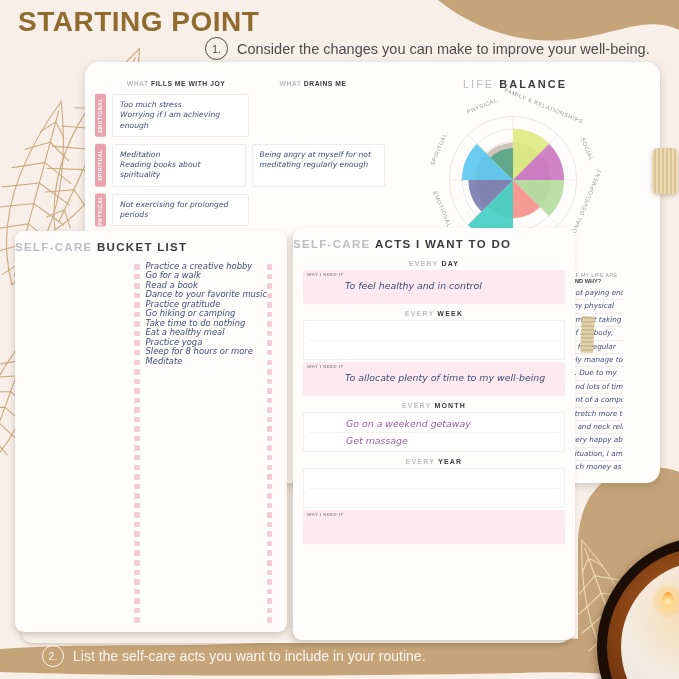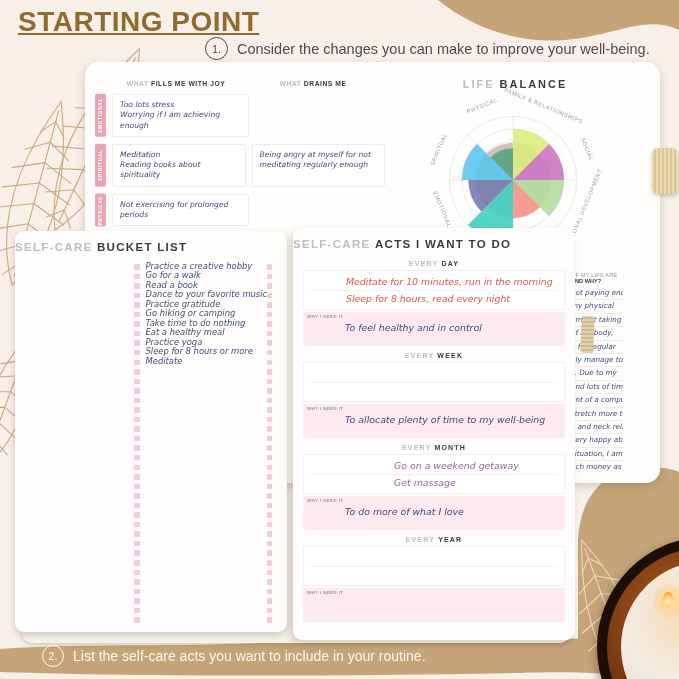--- a/index.html
+++ b/index.html
@@ -3,21 +3,21 @@
 <meta charset="utf-8">
 <style>
   html,body{margin:0;padding:0;background:#ddd;}
   #canvas{position:relative;width:679px;height:679px;background:#f8efe9;overflow:hidden;
           font-family:"Liberation Sans",sans-serif;}
   svg{display:block}
   .hand{font-family:"DejaVu Sans",sans-serif;font-style:italic;}
 
   
   .title{position:absolute;left:18px;top:6px;font-size:28px;font-weight:900;
-         letter-spacing:.5px;color:#8f6c2e;text-decoration:underline;}
+         letter-spacing:.5px;color:#8f6c2e;}
   .step{position:absolute;display:flex;align-items:center;gap:9px;color:#4c4c50;font-size:14.5px;}
   .step1{left:205px;top:37px;}
   .step-circle{width:21px;height:21px;border:1.6px solid #4c4c50;border-radius:50%;flex:none;
                display:flex;align-items:center;justify-content:center;font-size:11px;}
   .step2{left:42px;top:645px;color:#fdf7ef;font-size:14px;}
   .step2 .step-circle{border-color:#fdf7ef;width:20px;height:20px;font-size:10.5px;}
 
   
   .back-book{position:absolute;left:85px;top:62px;width:575px;height:421px;background:#fffdfb;
              border-radius:14px;box-shadow:0 3px 9px rgba(120,90,60,.28);}
@@ -27,21 +27,21 @@
   .jh b{color:#3a3a40;}
   .jh1{left:14px;width:134px;text-align:center;}
   .jh2{left:152px;width:132px;text-align:center;}
   .joy-row{display:flex;gap:6px;margin-bottom:7px;}
   .joy-tab{width:11px;background:#e8a2b0;border-radius:2px;color:#fff;font-size:4.6px;
            letter-spacing:.8px;font-weight:bold;writing-mode:vertical-rl;transform:rotate(180deg);
            display:flex;align-items:center;justify-content:center;flex:none;}
   .joy-cell{width:121px;border:1px solid #ececec;border-radius:2px;background:#fff;
             padding:5px 7px;font-size:7.6px;line-height:1.35;color:#3f4c77;white-space:pre-line;}
   .lb-title{position:absolute;left:340px;top:16px;width:180px;text-align:center;font-size:11px;
-            letter-spacing:2px;color:#bdbdc4;font-weight:bold;}
+            letter-spacing:2px;color:#bdbdc4;font-weight:normal;}
   .lb-title b{color:#3a3a40;}
   #wheel{position:absolute;left:330px;top:20px;width:196px;height:196px;overflow:visible;}
   .wheel-label{font-size:5.8px;fill:#9b9b9b;letter-spacing:.6px;font-family:"Liberation Sans",sans-serif;}
   .side-note{position:absolute;left:486px;top:210px;width:52px;height:202px;overflow:hidden;}
   .sn-h1{font-size:5.4px;color:#9b9ba1;letter-spacing:.3px;white-space:nowrap;}
   .sn-h2{font-size:5.6px;font-weight:bold;color:#3a3a40;margin-bottom:3px;white-space:nowrap;}
   .sn-line{font-size:7.2px;line-height:12.4px;color:#3f4c77;white-space:nowrap;
            border-bottom:.5px solid #f0ecea;}
   .pen-loop{position:absolute;left:652px;top:148px;width:26px;height:46px;border-radius:6px;
             background:repeating-linear-gradient(90deg,#ead9b2 0 2px,#d9c596 2px 4px);
@@ -212,21 +212,21 @@
 
   <div class="back-book">
     <div class="joy-page">
       <div class="joy-headers">
         <div class="jh jh1"><span>WHAT</span> <b>FILLS ME WITH JOY</b></div>
         <div class="jh jh2"><span>WHAT</span> <b>DRAINS ME</b></div>
       </div>
       <div id="joy-rows">
           <div class="joy-row">
             <div class="joy-tab">EMOTIONAL</div>
-            <div class="joy-cell hand">Too lots stress
+            <div class="joy-cell hand">Too much stress
 Worrying if I am achieving enough</div>
           </div>
           <div class="joy-row">
             <div class="joy-tab">SPIRITUAL</div>
             <div class="joy-cell hand">Meditation
 Reading books about spirituality</div>
             <div class="joy-cell hand">Being angry at myself for not
 meditating regularly enough</div>
           </div>
           <div class="joy-row">
@@ -632,46 +632,37 @@
             <span class="b-line"></span>
           </div>
         </div>
     </div>
   </div>
 
   <div class="card card-right">
     <div class="card-title"><span>SELF-CARE</span> <b>ACTS I WANT TO DO</b></div>
     <div id="acts-sections">
         <div class="sec-h"><span>EVERY</span> <b>DAY</b></div>
-        <div class="acts-box">
-          <div class="rule"></div>
-          <div class="acts-text hand" style="color: rgb(217, 88, 74);">Meditate for 10 minutes, run in the morning
-Sleep for 8 hours, read every night</div>
-        </div>
         <div class="why-box">
           <span class="why-label">WHY I NEED IT</span>
           <div class="why-text hand">To feel healthy and in control</div>
         </div>
         <div class="sec-h"><span>EVERY</span> <b>WEEK</b></div>
         <div class="acts-box">
           <div class="rule"></div>
         </div>
         <div class="why-box">
           <span class="why-label">WHY I NEED IT</span>
           <div class="why-text hand">To allocate plenty of time to my well-being</div>
         </div>
         <div class="sec-h"><span>EVERY</span> <b>MONTH</b></div>
         <div class="acts-box">
           <div class="rule"></div>
-          <div class="acts-text hand" style="color: rgb(154, 98, 160); margin-left: 48px;">Go on a weekend getaway
+          <div class="acts-text hand" style="color: rgb(154, 98, 160);">Go on a weekend getaway
 Get massage</div>
-        </div>
-        <div class="why-box">
-          <span class="why-label">WHY I NEED IT</span>
-          <div class="why-text hand">To do more of what I love</div>
         </div>
         <div class="sec-h"><span>EVERY</span> <b>YEAR</b></div>
         <div class="acts-box">
           <div class="rule"></div>
           <div class="acts-text hand" style="color: rgb(63, 76, 119);"></div>
         </div>
         <div class="why-box">
           <span class="why-label">WHY I NEED IT</span>
           <div class="why-text hand"></div>
         </div>

